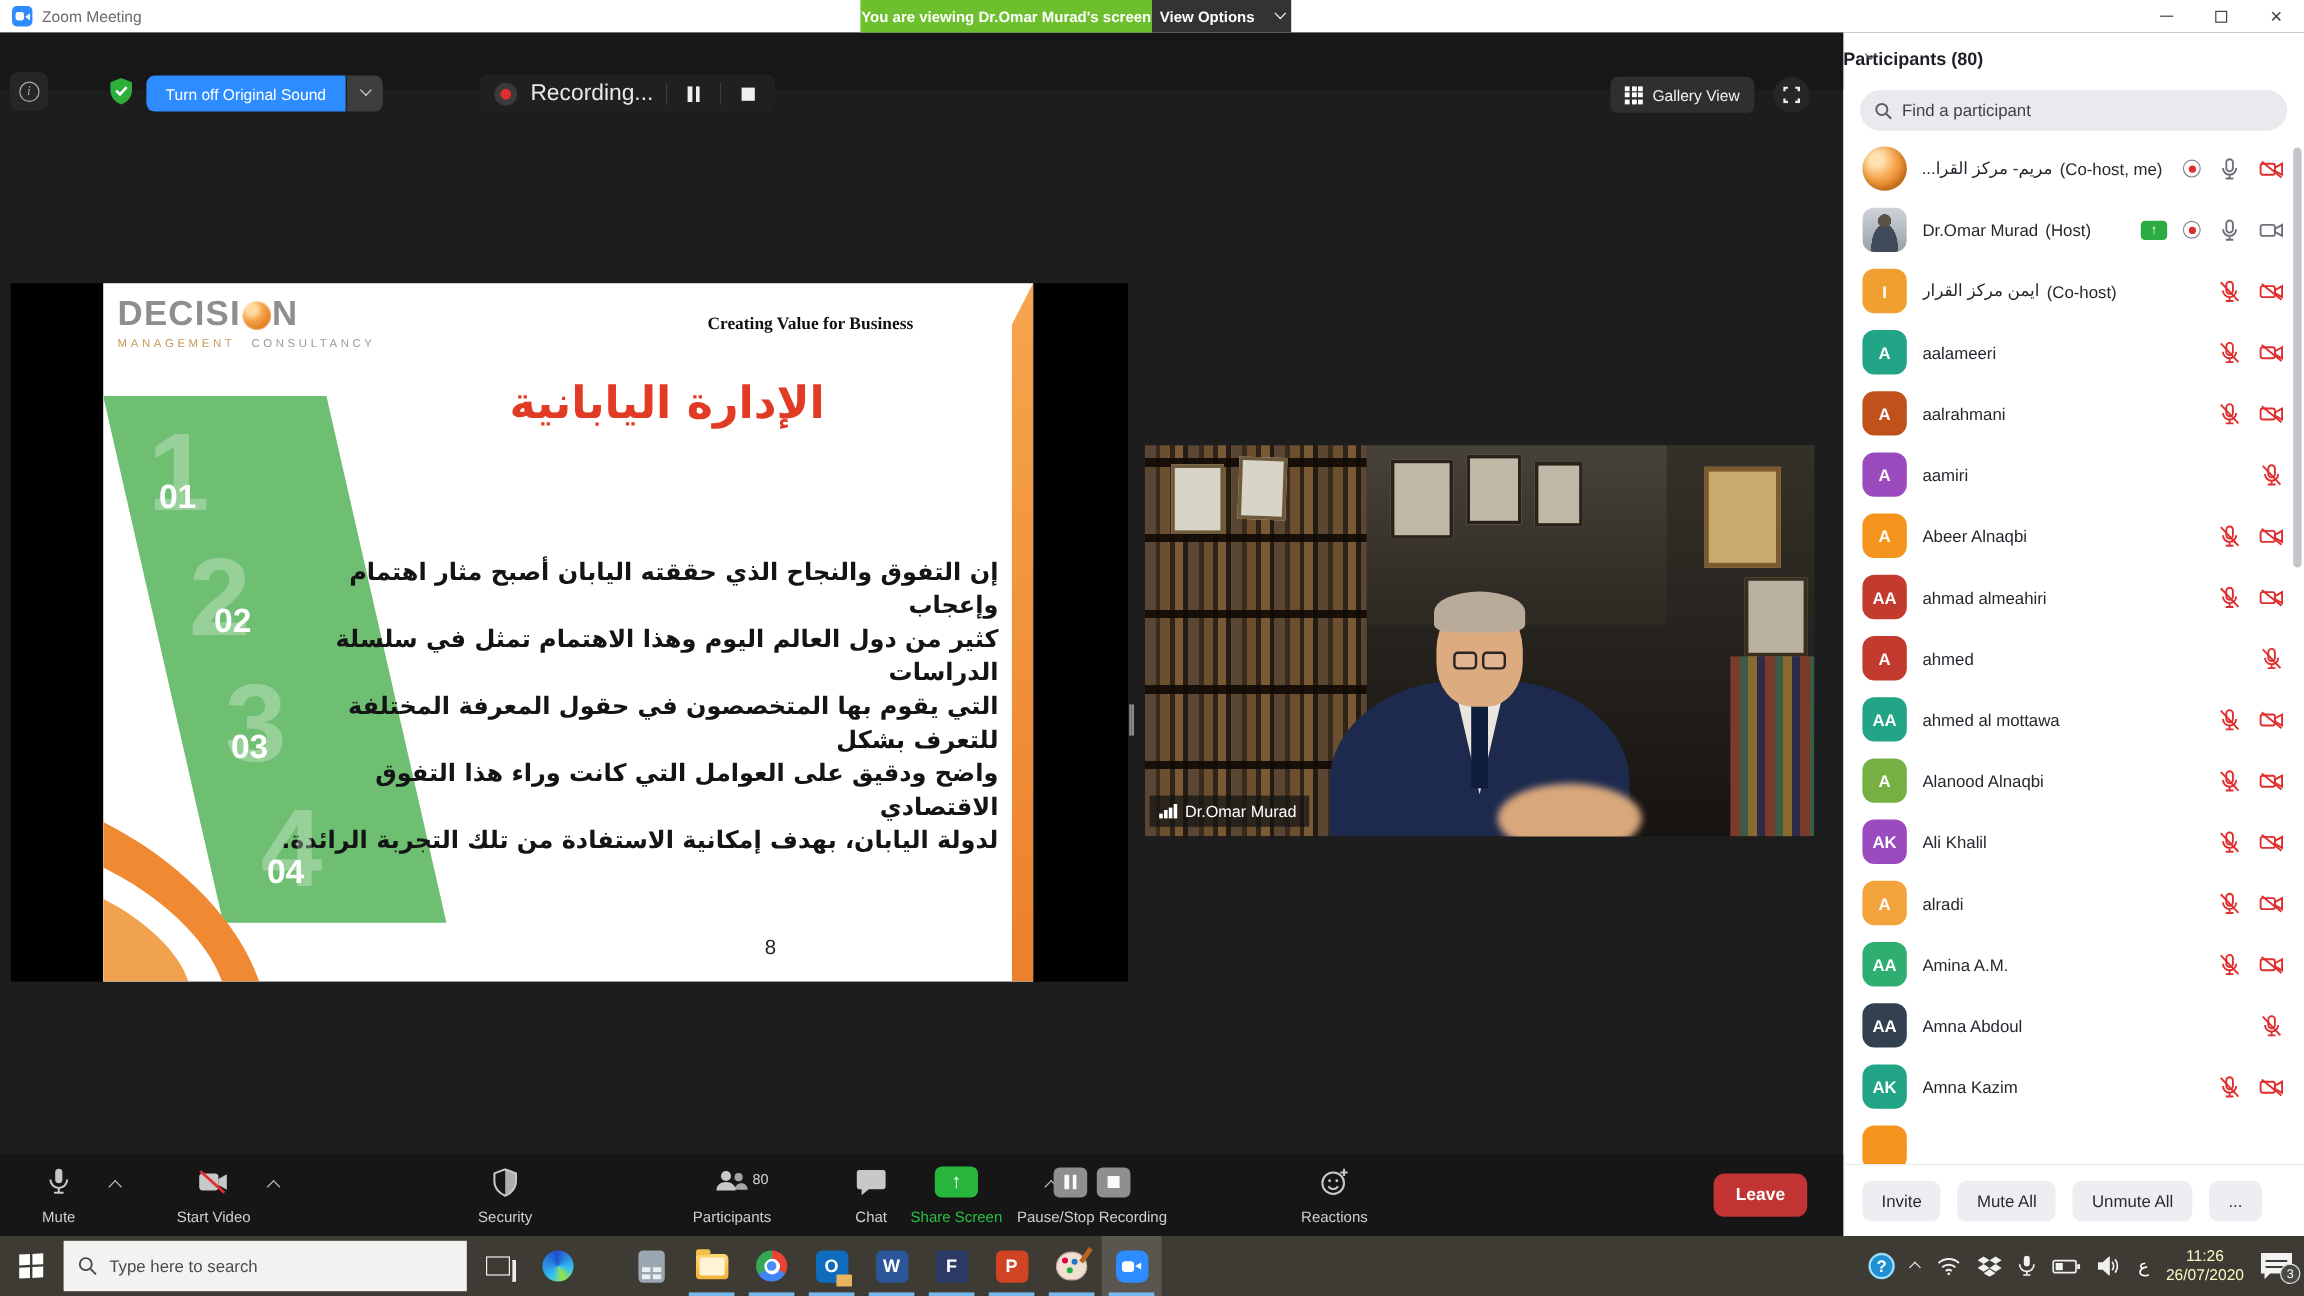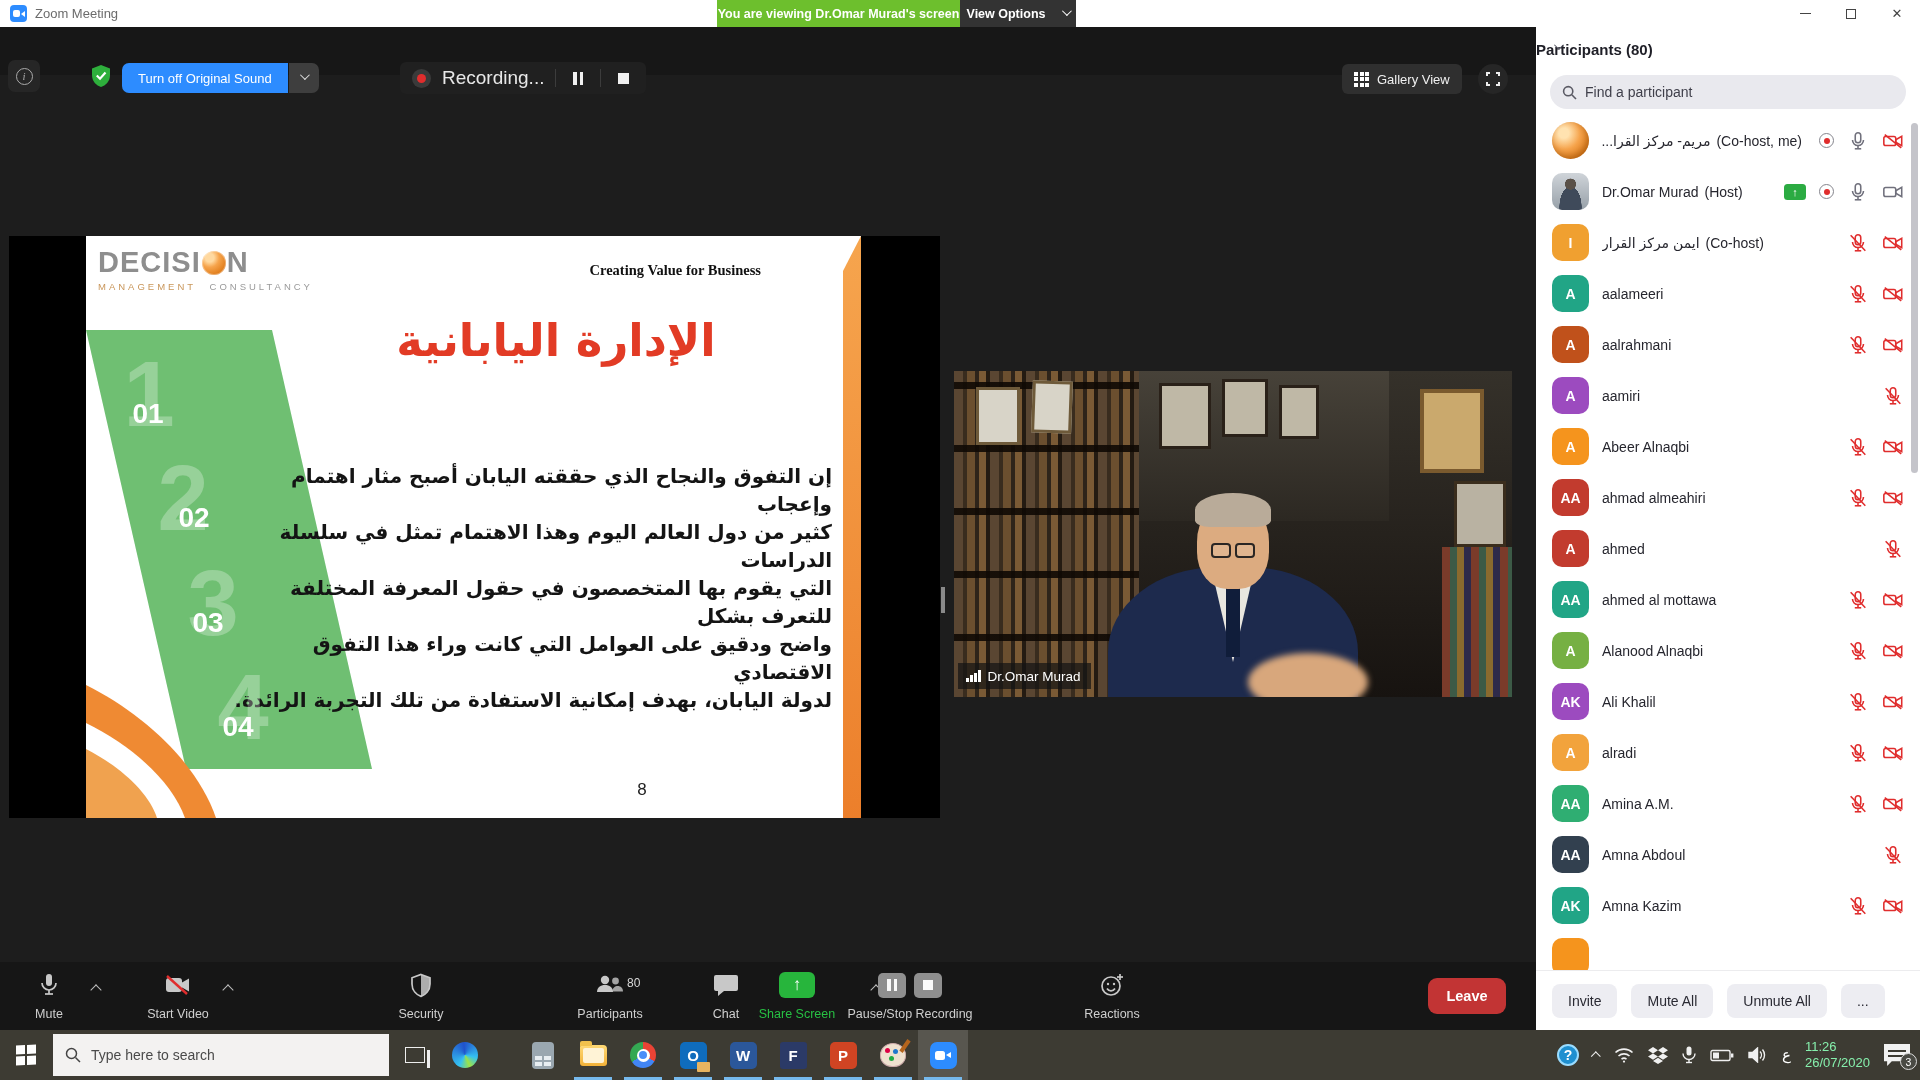--- a/index.html
+++ b/index.html
@@ -49,21 +49,21 @@
   .main-area { position:absolute; left:0; top:75px; width:1536px; height:887px; background:#1d1d1d; }
   .slide-wrap { position:absolute; left:9px; top:161px; width:931px; height:582px; background:#000; }
   .slide { position:absolute; left:77px; top:0; width:775px; height:582px; background:#fff; overflow:hidden; }
   .logo { position:absolute; left:12px; top:10px; }
   .logo-row { display:flex; align-items:center; font-size:29px; font-weight:bold; color:#8e8e8e; letter-spacing:1px; }
   .logo-globe { width:24px; height:24px; border-radius:50%; margin:0 1px; background:radial-gradient(circle at 32% 28%, #ffd9a0 0 18%, #f6a44c 40%, #e07c1a 75%, #c86a12); box-shadow:inset 0 0 0 1px rgba(255,255,255,.35); }
   .logo-sub { font-size:9.5px; letter-spacing:3px; margin-top:2px; }
   .logo-sub .m { color:#c9965a; }
   .logo-sub .c { color:#9a9a9a; margin-left:8px; }
   .tagline { position:absolute; right:100px; top:26px; font-family:"Liberation Serif","DejaVu Serif",serif; font-weight:bold; font-size:14.5px; color:#111; }
-  .slide-title { position:absolute; left:260px; top:78px; width:420px; text-align:center; direction:rtl; font-family:"DejaVu Sans",sans-serif; font-size:45px; font-weight:bold; color:#e23b25; }
+  .slide-title { position:absolute; left:260px; top:78px; width:420px; text-align:center; direction:rtl; font-family:"DejaVu Sans",sans-serif; font-size:37px; font-weight:bold; color:#e23b25; }
   .slide-body { position:absolute; left:134px; top:226px; width:612px; direction:rtl; text-align:right; white-space:pre-line; font-family:"DejaVu Sans",sans-serif; font-size:20px; line-height:28px; font-weight:600; color:#141414; }
   .page-num { position:absolute; left:544px; top:544px; width:24px; text-align:center; font-size:17px; color:#222; }
   .band-svg { position:absolute; left:0; top:0; }
   .band-num { position:absolute; width:64px; text-align:center; color:#fff; font-size:28px; font-weight:bold; z-index:3;margin-top:20px; }
   .ghost-num { position:absolute; width:90px; text-align:center; color:rgba(255,255,255,0.28); font-size:92px; font-weight:bold; z-index:2; line-height:1; }
   .right-stripe { position:absolute; right:0; top:0; width:18px; height:582px; background:linear-gradient(180deg,#f6a54e,#ec7f2b); clip-path:polygon(0 6%,100% 0,100% 100%,0 100%); }
   .corner-svg { position:absolute; left:0; bottom:0; }
   .split-handle { position:absolute; left:941px; top:512px; width:4px; height:26px; border-left:2px solid #8a8a8a; border-right:2px solid #8a8a8a; }
 
   
@@ -169,21 +169,21 @@
   .ppt-glyph { background:#d04423; }
   .paint-glyph { width:26px; height:24px; background:#efe1cf; border-radius:50% 50% 46% 46%; position:relative; border:1px solid #caa; }
   .paint-glyph::before { content:''; position:absolute; left:4px; top:4px; width:5px; height:5px; border-radius:50%; background:#d04; box-shadow:8px 1px 0 #27c, 4px 8px 0 #2a4; }
   .paint-glyph::after { content:''; position:absolute; right:-2px; top:-5px; width:4px; height:14px; background:#b5651d; transform:rotate(35deg); }
   .zoomapp-glyph { background:#2d8cff; border-radius:7px; position:relative; }
   .zoomapp-glyph::before { content:''; position:absolute; left:5px; top:9px; width:10px; height:9px; background:#fff; border-radius:2.5px; }
   .zoomapp-glyph::after { content:''; position:absolute; left:16px; top:10px; border-top:3.5px solid transparent; border-bottom:3.5px solid transparent; border-right:5px solid #fff; }
   .tray { position:absolute; right:0; top:1030px; height:50px; display:flex; align-items:center; gap:14px; padding-right:10px; z-index:41; }
   .tray-ic { display:flex; align-items:center; justify-content:center; color:#f0f0f0; }
   .help-glyph { width:22px; height:22px; border-radius:50%; background:#1f8fd0; color:#fff; font-weight:bold; font-size:14px; display:flex; align-items:center; justify-content:center; border:2px solid #9adcff; }
-  .clock { color:#86efac; font-size:13px; text-align:left; line-height:16px; }
+  .clock { color:#fef9c3; font-size:13px; text-align:center; line-height:16px; }
   .lang { color:#fff; font-size:15px; font-family:"DejaVu Sans",sans-serif; }
   .notif { position:relative; width:26px; height:22px; }
   .notif .sheet { position:absolute; inset:0; background:#f2f2f2; clip-path:polygon(0 0,100% 0,100% 78%,30% 78%,12% 100%,12% 78%,0 78%); }
   .notif .lines { position:absolute; left:4px; top:4px; width:18px; height:9px; background:repeating-linear-gradient(0deg,#3d3b33 0 2px,transparent 2px 5px); }
   .badge { position:absolute; right:-7px; bottom:-4px; width:17px; height:17px; border-radius:50%; background:#4a4a44; border:1.5px solid #ddd; color:#fff; font-size:10.5px; display:flex; align-items:center; justify-content:center; }
 </style>
 </head>
 <body>
 
 <div id="app">

